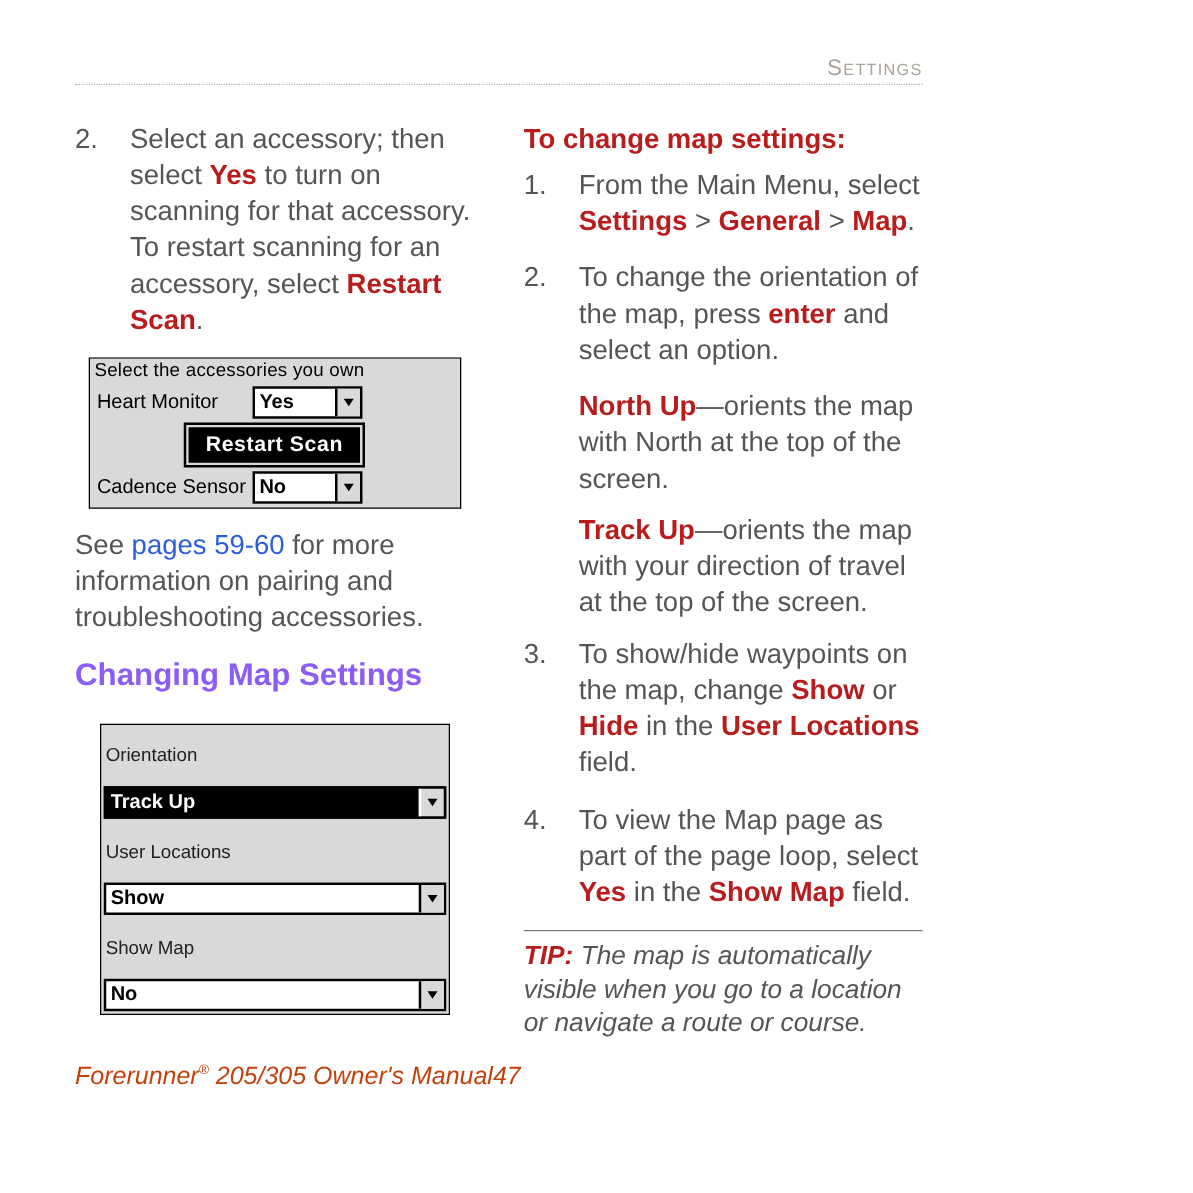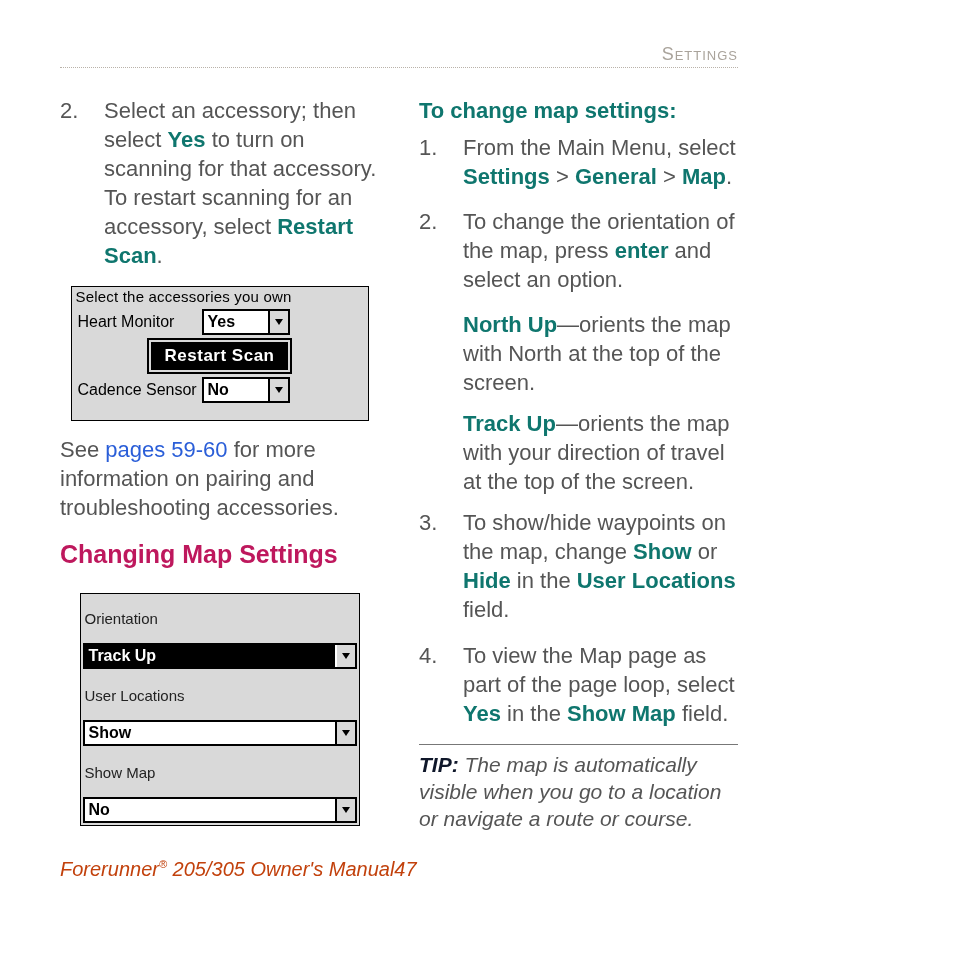--- a/index.html
+++ b/index.html
@@ -49,26 +49,26 @@
     margin-bottom: 16px;
   }
   ol.steps > li > .num {
     position: absolute;
     left: 0;
     top: 0;
     width: 36px;
     text-align: left;
     color: #555;
   }
-  .bold { font-weight: 700; color: #0f766e; }
+  .bold { font-weight: 700; color: #b91c1c; }
   a.link { color: #2a5ed8; text-decoration: none; }
   h2.section {
     font-size: 25px;
     font-weight: 700;
-    color: #be185d;
+    color: #8b5cf6;
     margin: 18px 0 24px 0;
   }
   .para {
     font-size: 22px;
     line-height: 1.32;
     color: #555;
     margin: 14px 0;
   }
   .sub {
     font-size: 22px;
@@ -80,21 +80,21 @@
     border-top: 1px solid #777;
     margin-top: 8px;
     padding-top: 6px;
   }
   .tip {
     font-style: italic;
     font-size: 21px;
     line-height: 1.3;
     color: #555;
   }
-  .tip .tip-label { font-weight: 700; color: #0f172a; }
+  .tip .tip-label { font-weight: 700; color: #b91c1c; }
   .footer {
     display: flex;
     justify-content: flex-start;
     font-style: italic;
     font-size: 20px;
     color: #c2410c;
     margin-top: 18px;
   }
   .footer sup { font-size: 11px; }
 
@@ -102,21 +102,20 @@
   .device-box {
     background: #d9d9d9;
     border: 1px solid #000;
     margin: 14px auto;
     font-family: "Arial Narrow", Arial, sans-serif;
     font-size: 16px;
     color: #000;
   }
   .device-box.acc {
     width: 296px;
-    padding-bottom: 14px;
   }
   .dev-title {
     background: #d9d9d9;
     padding: 1px 4px;
     font-size: 15px;
     letter-spacing: .2px;
   }
   .dev-row {
     display: flex;
     align-items: center;

